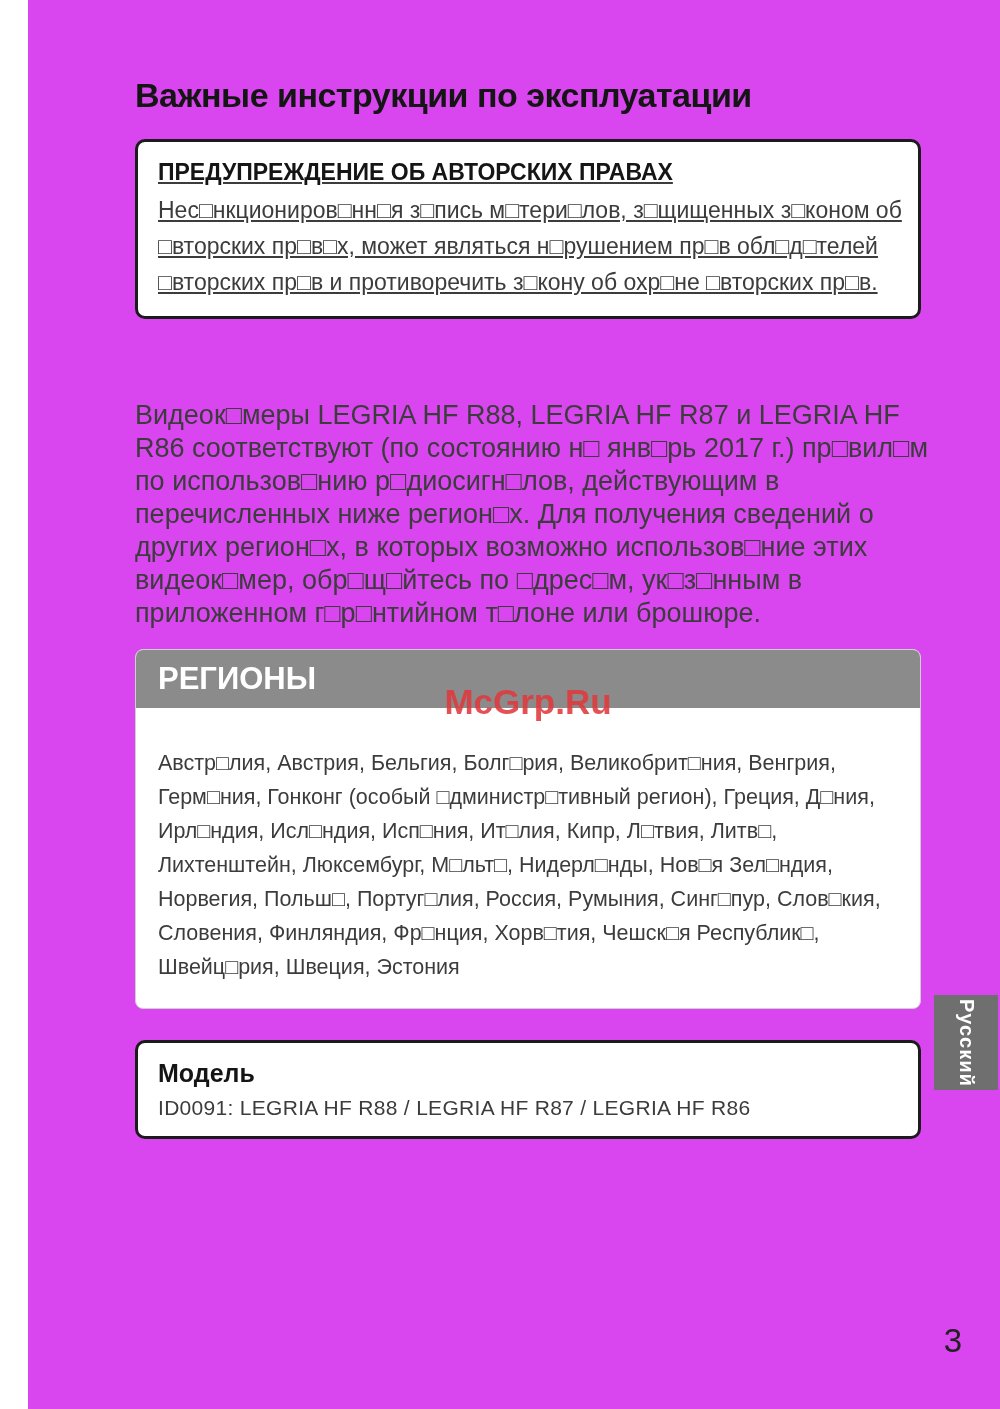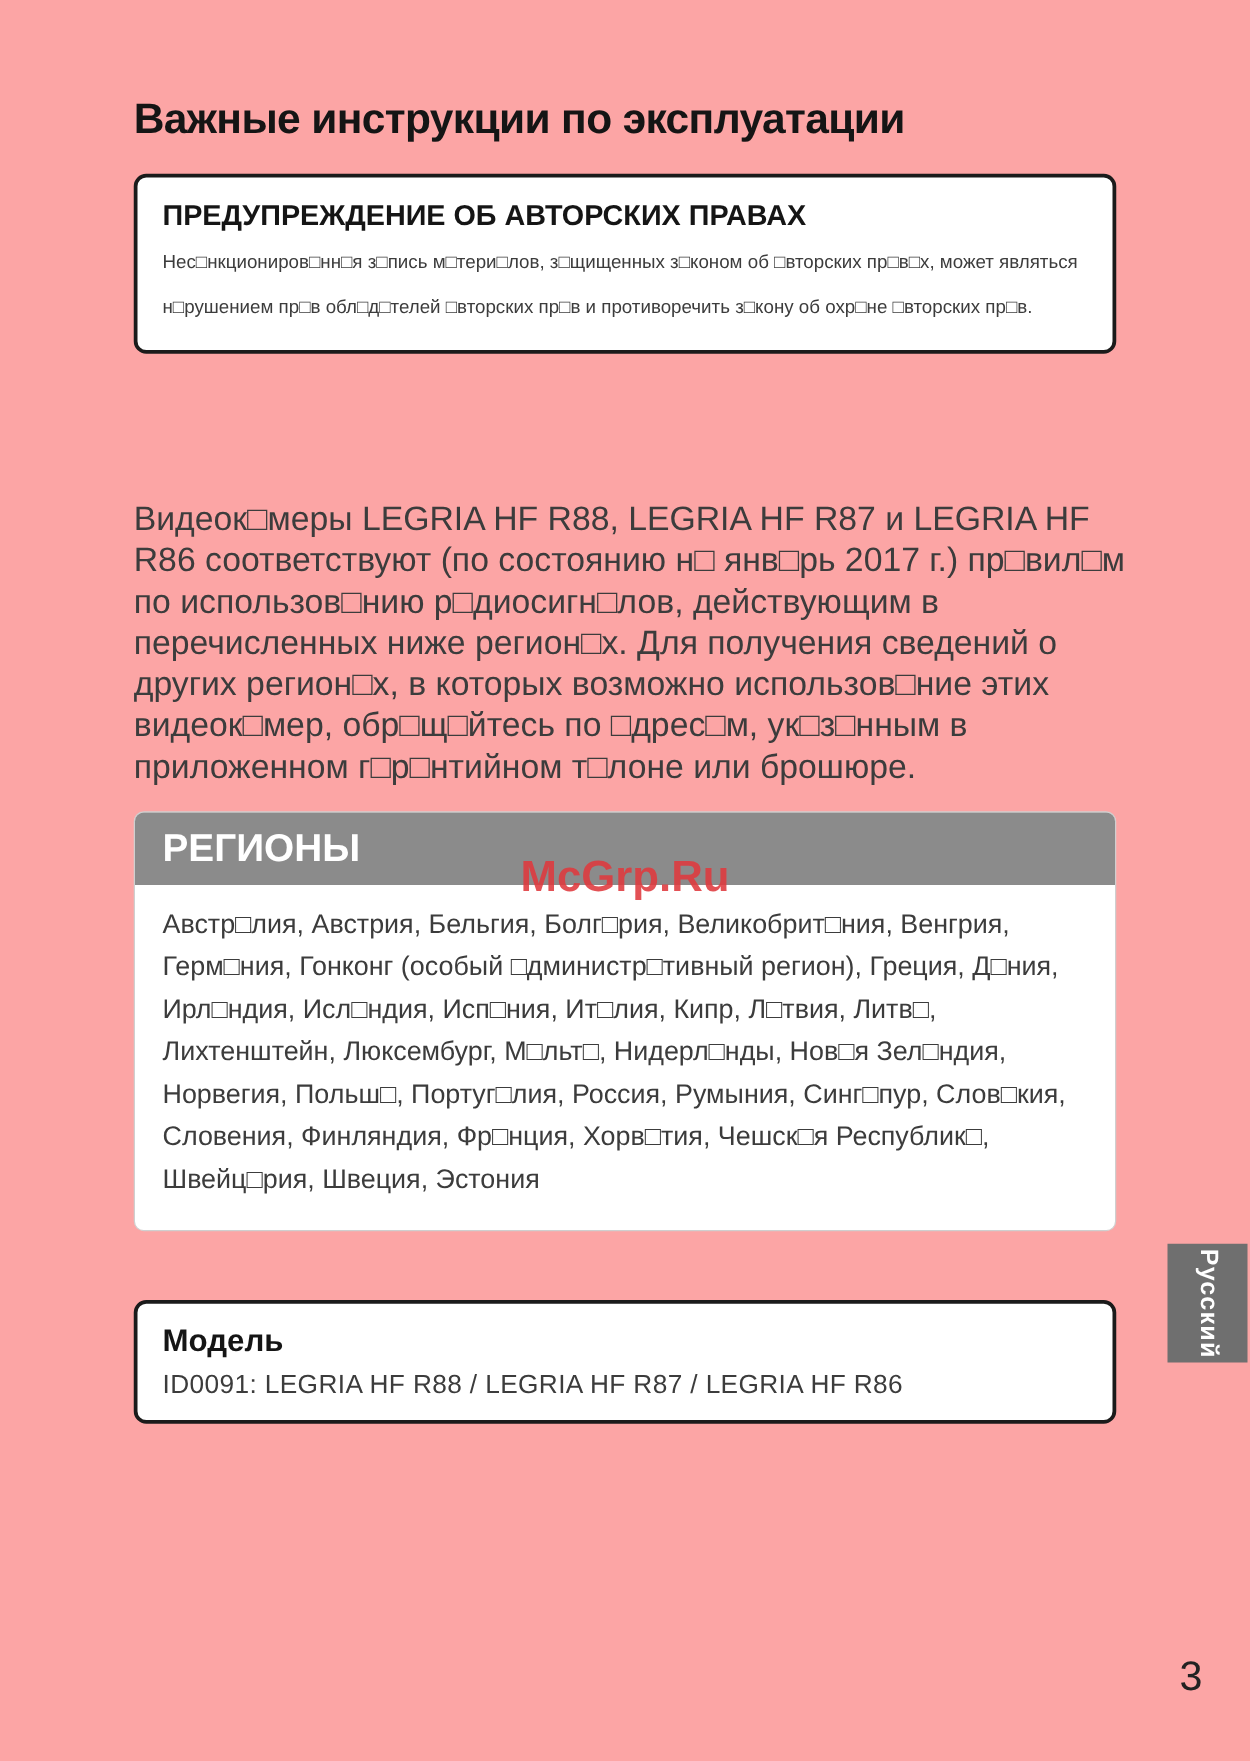--- a/index.html
+++ b/index.html
@@ -5,21 +5,21 @@
   * { margin: 0; padding: 0; box-sizing: border-box; }
   html, body { background: #ffffff; }
   body {
     width: 1000px;
     height: 1409px;
     position: relative;
     font-family: "Liberation Sans", sans-serif;
     color: #3c3c3c;
     overflow: hidden;
   }
-  .page { position: absolute; inset: 0; background: #fca5a5; }
+  .page { position: absolute; inset: 0; background: #d946ef; margin-left: 28px; }
 
   .page-title {
     position: absolute;
     left: 107px;
     top: 76px;
     font-size: 34px;
     font-weight: 700;
     color: #151515;
     letter-spacing: -0.5px;
     white-space: nowrap;
@@ -29,30 +29,31 @@
     position: absolute;
     left: 107px;
     width: 786px;
     border: 3px solid #1b1b1b;
     border-radius: 10px;
     background: #ffffff;
   }
   .copyright-box {
     top: 139px;
     padding: 16px 11px 16px 20px;
+    text-decoration: underline;
   }
   .copyright-box .box-heading {
     font-size: 23px;
     font-weight: 700;
     color: #151515;
     line-height: 1.3;
     margin-bottom: 4px;
   }
   .copyright-box .box-body {
-    font-size: 15px;
+    font-size: 23px;
     line-height: 36px;
     color: #3c3c3c;
   }
 
   .section-heading {
     position: absolute;
     left: 107px;
     top: 362px;
     font-size: 25px;
     font-weight: 700;
@@ -83,21 +84,21 @@
     background: #8b8b8b;
     color: #ffffff;
     font-size: 31px;
     font-weight: 700;
     height: 58px;
     line-height: 58px;
     padding-left: 22px;
     border-radius: 7px 7px 0 0;
   }
   .regions-list {
-    padding: 14px 24px 24px 22px;
+    padding: 38px 24px 24px 22px;
     font-size: 21.5px;
     line-height: 34px;
     color: #3c3c3c;
   }
   .watermark {
     position: absolute;
     top: 32px;
     left: 0;
     width: 100%;
     text-align: center;

